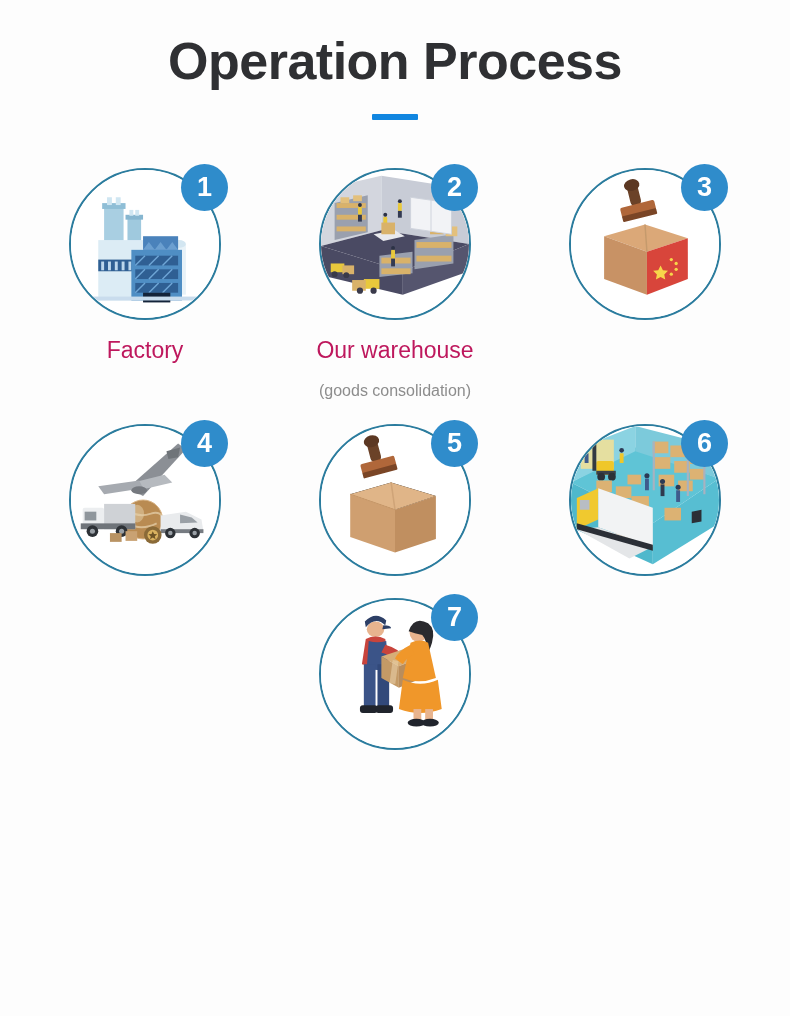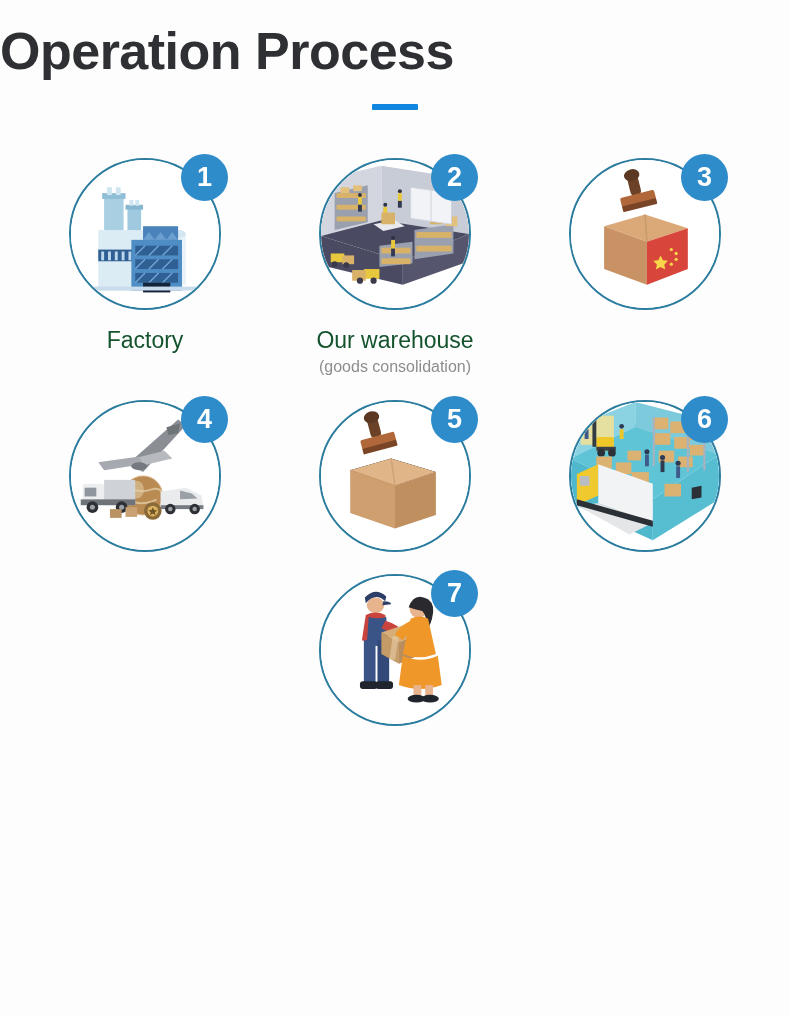--- a/index.html
+++ b/index.html
@@ -11,21 +11,22 @@
     width: 790px;
     height: 1016px;
     background: #fdfdfd;
     font-family: "Liberation Sans", sans-serif;
     overflow: hidden;
     position: relative;
   }
 
   
   .header {
-    padding-top: 24px;
+    padding-top: 34px;
+    text-align: center;
   }
   .page-title {
     font-size: 52px;
     font-weight: bold;
     color: #2f3033;
     letter-spacing: -0.5px;
     line-height: 1.05;
     margin: 0;
   }
   .title-accent {
@@ -91,28 +92,28 @@
     display: flex;
     align-items: center;
     justify-content: center;
     line-height: 1;
     z-index: 4;
   }
 
   .step-label {
     margin-top: 14px;
     font-size: 23px;
-    color: #14532d;
+    color: #be185d;
     text-align: left;
     line-height: 1.42;
     max-width: 240px;
     white-space: pre-line;
   }
   .step-sub {
-    margin-top: 1px;
+    margin-top: 15px;
     font-size: 16px;
     color: #8d8d8d;
     text-align: center;
     line-height: 1.3;
   }
 
   svg { display: block; }
 </style>
 </head>
 <body>

